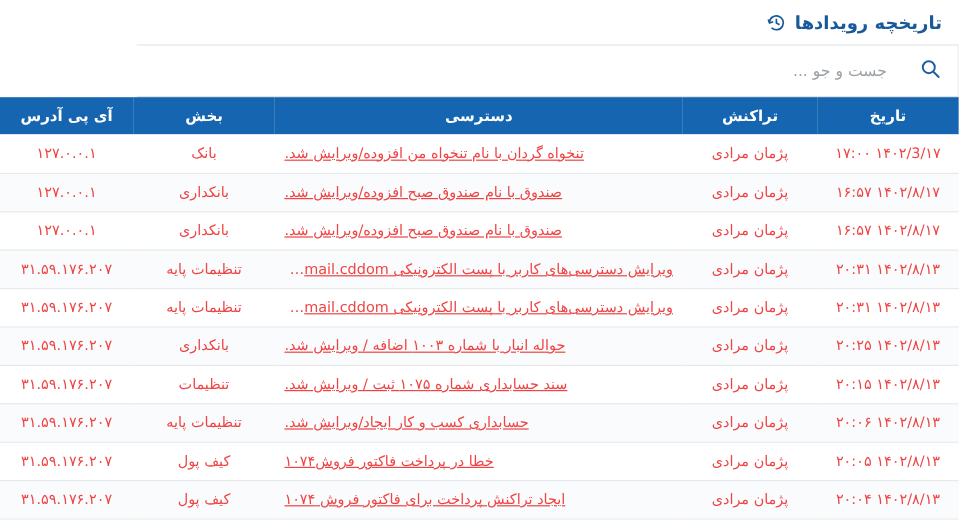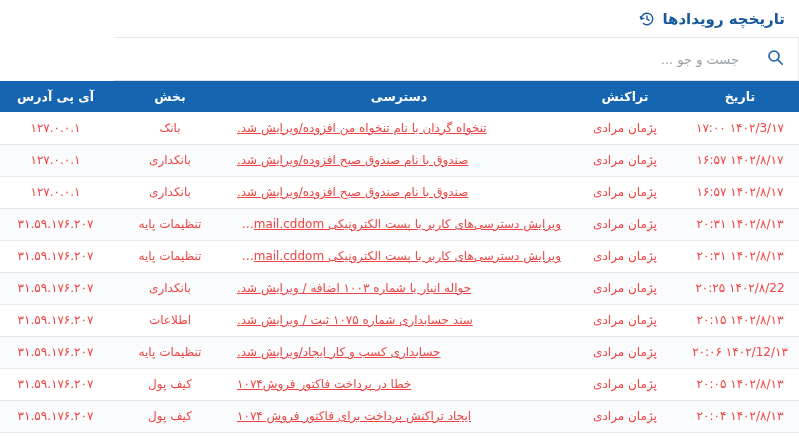--- a/index.html
+++ b/index.html
@@ -179,35 +179,35 @@
           <td class="col-ip">۳۱.۵۹.۱۷۶.۲۰۷</td>
         </tr>
         <tr>
           <td class="col-date">۱۴۰۲/۸/۱۳ ۲۰:۳۱</td>
           <td class="col-user">پژمان مرادی</td>
           <td class="col-desc desc">ویرایش دسترسی‌های کاربر با پست الکترونیکی alizadeh.babak@gmail.cddom</td>
           <td class="col-sec">تنظیمات پایه</td>
           <td class="col-ip">۳۱.۵۹.۱۷۶.۲۰۷</td>
         </tr>
         <tr>
-          <td class="col-date">۱۴۰۲/۸/22 ۲۰:۲۵</td>
+          <td class="col-date">۱۴۰۲/۸/۱۳ ۲۰:۲۵</td>
           <td class="col-user">پژمان مرادی</td>
           <td class="col-desc desc">حواله انبار با شماره ۱۰۰۳ اضافه / ویرایش شد.</td>
           <td class="col-sec">بانکداری</td>
           <td class="col-ip">۳۱.۵۹.۱۷۶.۲۰۷</td>
         </tr>
         <tr>
           <td class="col-date">۱۴۰۲/۸/۱۳ ۲۰:۱۵</td>
           <td class="col-user">پژمان مرادی</td>
           <td class="col-desc desc">سند حسابداری شماره ۱۰۷۵ ثبت / ویرایش شد.</td>
-          <td class="col-sec">اطلاعات</td>
-          <td class="col-ip">۳۱.۵۹.۱۷۶.۲۰۷</td>
-        </tr>
-        <tr>
-          <td class="col-date">۱۴۰۲/12/۱۳ ۲۰:۰۶</td>
+          <td class="col-sec">تنظیمات</td>
+          <td class="col-ip">۳۱.۵۹.۱۷۶.۲۰۷</td>
+        </tr>
+        <tr>
+          <td class="col-date">۱۴۰۲/۸/۱۳ ۲۰:۰۶</td>
           <td class="col-user">پژمان مرادی</td>
           <td class="col-desc desc">حسابداری کسب و کار ایجاد/ویرایش شد.</td>
           <td class="col-sec">تنظیمات پایه</td>
           <td class="col-ip">۳۱.۵۹.۱۷۶.۲۰۷</td>
         </tr>
         <tr>
           <td class="col-date">۱۴۰۲/۸/۱۳ ۲۰:۰۵</td>
           <td class="col-user">پژمان مرادی</td>
           <td class="col-desc desc">خطا در پرداخت فاکتور فروش۱۰۷۴</td>
           <td class="col-sec">کیف پول</td>

